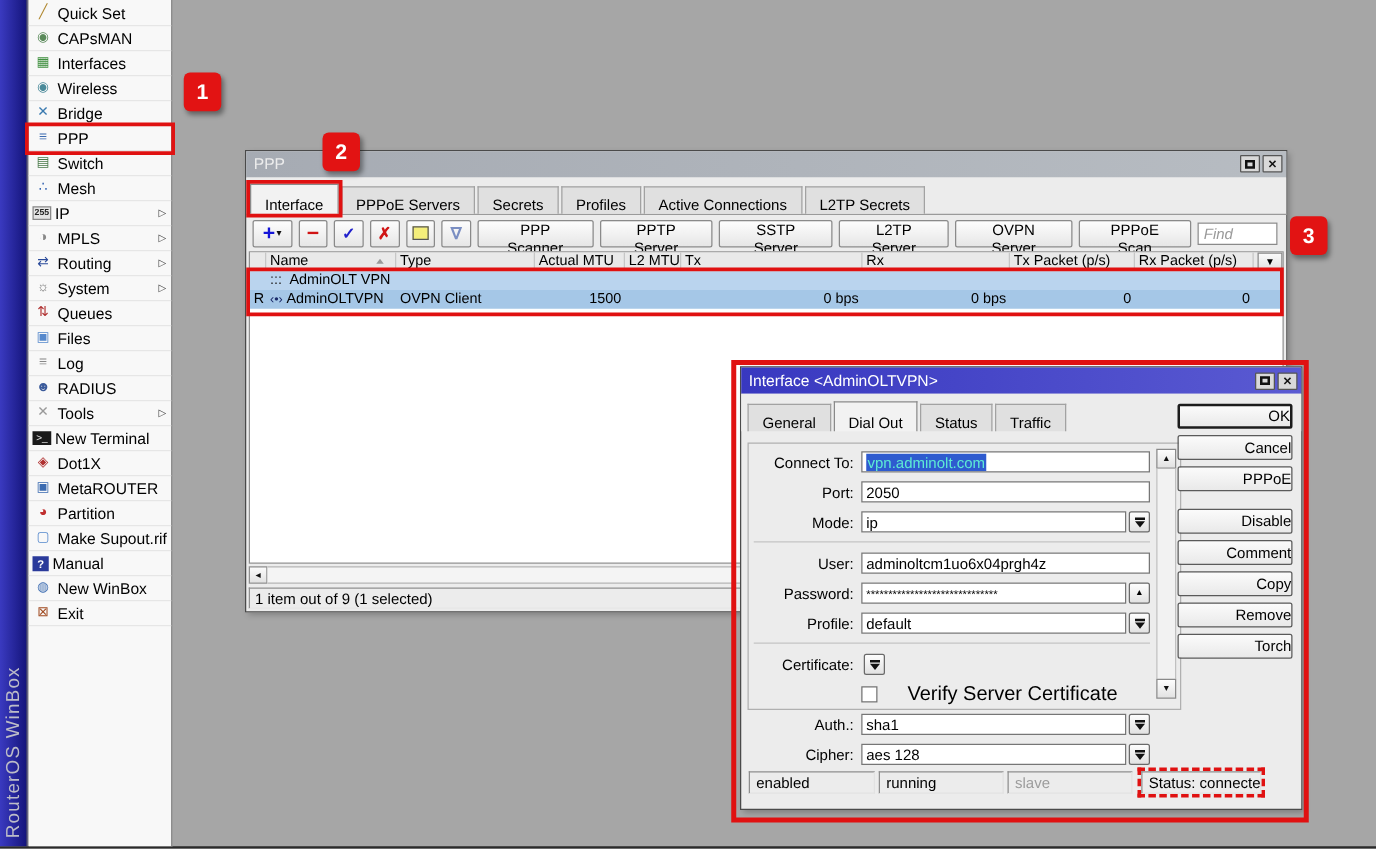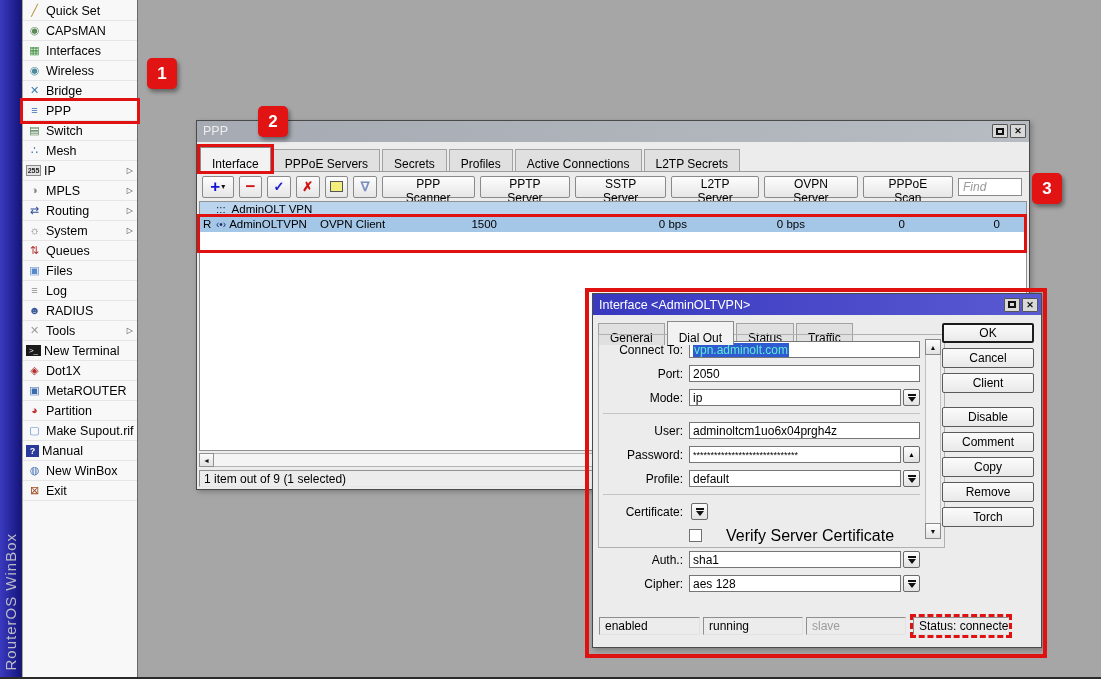--- a/index.html
+++ b/index.html
@@ -85,21 +85,21 @@
   .hscroll { margin:2px 2px 0 2px; height:14px; display:flex; }
   .sarrow { width:15px; height:14px; background:linear-gradient(#fbfbfb,#e2e2e2); border:1px solid #909090;
     font-size:7px; display:flex; align-items:center; justify-content:center; color:#111; }
   .strack { flex:1; background:#f4f4f4; border:1px solid #b4b4b4; border-left:none; }
   .wstatus { margin:3px 2px 2px 2px; height:17px; border:1px solid; border-color:#909090 #e6e6e6 #e6e6e6 #909090;
     font-size:12px; padding:0 4px; line-height:16px; background:#ececec; }
 
   
   .dlg { left:592px; top:293px; width:450px; height:355px; z-index:10; }
   .dlg .tabbar { padding-left:5px; border-bottom:none; }
-  .form { position:absolute; top:40px; left:5px; width:347px; height:214px; border:1px solid #b0b0b0; padding:6px 24px 0 4px; }
+  .form { position:absolute; top:60px; left:5px; width:347px; height:214px; border:1px solid #b0b0b0; padding:6px 24px 0 4px; }
   .frow { display:flex; align-items:center; height:17px; margin-bottom:7px; }
   .flabel { width:80px; text-align:right; margin-right:6px; font-size:12px; flex:none; white-space:nowrap; }
   .finput { flex:1; height:17px; background:#fff; border:1px solid #767676; font-size:12px; padding:0 3px;
     display:flex; align-items:center; white-space:nowrap; overflow:hidden; }
   .seltext { background:#2e5bcf; color:#5eead4; padding:0 1px; }
   .pwtext { font-size:9px; letter-spacing:0; }
   .dropbtn { width:17px; height:17px; margin-left:2px; flex:none; background:linear-gradient(#fdfdfd,#e2e2e2);
     border:1px solid #6a6a6a; border-radius:2px; display:flex; flex-direction:column; align-items:center; justify-content:center; }
   .dbar { width:8px; border-top:2px solid #111; margin-bottom:1px; }
   .dtri { width:0; height:0; border-left:4px solid transparent; border-right:4px solid transparent; border-top:5px solid #111; }
@@ -107,21 +107,21 @@
     border:1px solid #6a6a6a; border-radius:2px; font-size:7px; display:flex; align-items:center; justify-content:center; }
   .fsep { border-top:1px solid #c4c4c4; margin:1px 0 8px 0; }
   .cbox { width:13px; height:13px; background:#fff; border:1px solid #707070; flex:none; }
   .cblabel { font-size:16px; margin-left:24px; }
   .vscroll { position:absolute; top:4px; right:3px; bottom:8px; width:16px; display:flex; flex-direction:column; }
   .varrow { height:16px; flex:none; background:linear-gradient(#fdfdfd,#e2e2e2); border:1px solid #8a8a8a;
     font-size:7px; display:flex; align-items:center; justify-content:center; color:#111; }
   .vtrack { flex:1; background:#f2f2f2; border:1px solid #c0c0c0; border-top:none; border-bottom:none; }
   .btncol { position:absolute; top:29px; right:7px; width:92px; }
   .dbtn { display:block; width:100%; height:20px; margin-bottom:5px; font-family:inherit; font-size:12px;
-    background:linear-gradient(#fbfbfb,#e9e9e9); border:1px solid #5a5a5a; border-radius:2px; cursor:default; }
+    background:linear-gradient(#fbfbfb,#e9e9e9); border:1px solid #5a5a5a; border-radius:2px; cursor:default;text-align:right; }
   .dbtn.default { border:2px solid #1c1c1c; }
   .dbtn.gapped { margin-top:14px; }
   .dstatus { position:absolute; bottom:9px; left:6px; width:432px; display:flex; align-items:center; }
   .scell { height:18px; border:1px solid; border-color:#8e8e8e #e2e2e2 #e2e2e2 #8e8e8e; background:#ececec;
     font-size:12px; padding:0 5px; line-height:17px; white-space:nowrap; overflow:hidden; }
   .scell.w1 { width:101px; margin-right:3px; }
   .scell.w2 { width:100px; margin-right:3px; }
   .scell.w3 { width:100px; margin-right:3px; color:#9c9c9c; }
   .scell.w4 { width:96px; }
   .dash-wrap { border:3px dashed #e01111; margin-left:1px; padding:0; }
@@ -366,20 +366,35 @@
 
         <button class="tbtn" data-name="toolbar-button">L2TP Server</button>
 
         <button class="tbtn" data-name="toolbar-button">OVPN Server</button>
 
         <button class="tbtn" data-name="toolbar-button">PPPoE Scan</button>
 
       <input class="find" data-name="find-input" placeholder="Find" style="">
     </div>
     <div class="list" data-name="interface-list">
+      <div class="lhead" data-name="list-header">
+        <div class="hc col-flag" data-name="column-flags"></div>
+        <div class="hc col-name" data-name="column-name">
+          <span>Name</span>
+          <span class="sort" data-name="sort-asc-icon"></span>
+        </div>
+        <div class="hc col-type" data-name="column-type">Type</div>
+        <div class="hc col-amtu" data-name="column-actual-mtu">Actual MTU</div>
+        <div class="hc col-l2mtu" data-name="column-l2-mtu">L2 MTU</div>
+        <div class="hc col-tx" data-name="column-tx">Tx</div>
+        <div class="hc col-rx" data-name="column-rx">Rx</div>
+        <div class="hc col-txp" data-name="column-tx-packet">Tx Packet (p/s)</div>
+        <div class="hc col-rxp" data-name="column-rx-packet">Rx Packet (p/s)</div>
+        <div class="hc colsel" data-name="column-select-button">▼</div>
+      </div>
       <div class="lrow comment" data-name="comment-row">
         <div class="cell col-flag"></div>
         <div class="cell">
           <span class="cmark" data-name="comment-marker">:::</span><span data-name="comment-text">AdminOLT VPN</span>
         </div>
       </div>
       <div class="lrow sel" data-name="interface-row">
         <div class="cell col-flag" data-name="row-flag">R</div>
         <div class="cell col-name">
           <span class="ifico" data-name="interface-icon">‹•›</span><span data-name="row-name">AdminOLTVPN</span>
@@ -517,21 +532,21 @@
         <div class="varrow" data-name="scroll-down-icon">▼</div>
       </div>
     </div>
 
     <div class="btncol" data-name="dialog-button-column">
 
         <button class="dbtn default" data-name="dialog-button">OK</button>
 
         <button class="dbtn" data-name="dialog-button">Cancel</button>
 
-        <button class="dbtn" data-name="dialog-button">Client</button>
+        <button class="dbtn" data-name="dialog-button">PPPoE</button>
 
         <button class="dbtn gapped" data-name="dialog-button">Disable</button>
 
         <button class="dbtn" data-name="dialog-button">Comment</button>
 
         <button class="dbtn" data-name="dialog-button">Copy</button>
 
         <button class="dbtn" data-name="dialog-button">Remove</button>
 
         <button class="dbtn" data-name="dialog-button">Torch</button>

